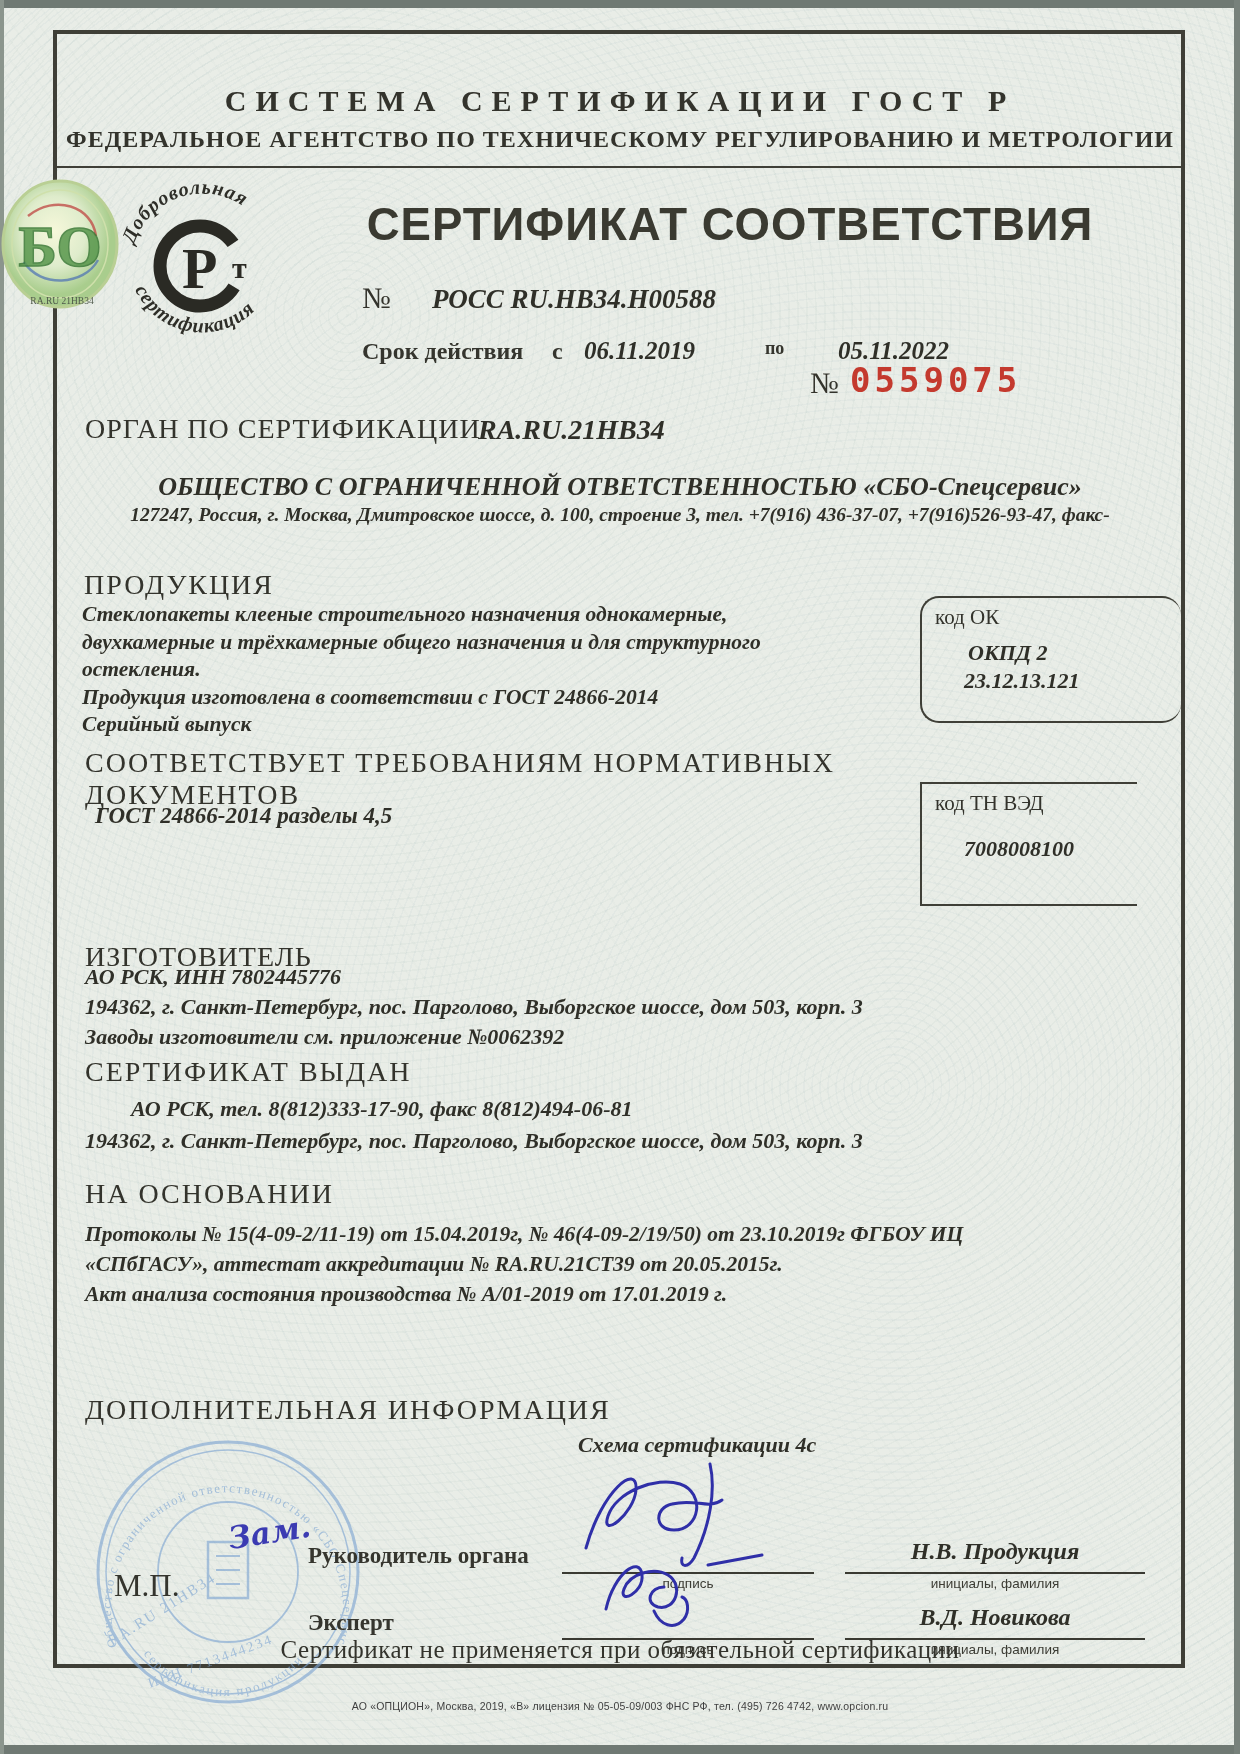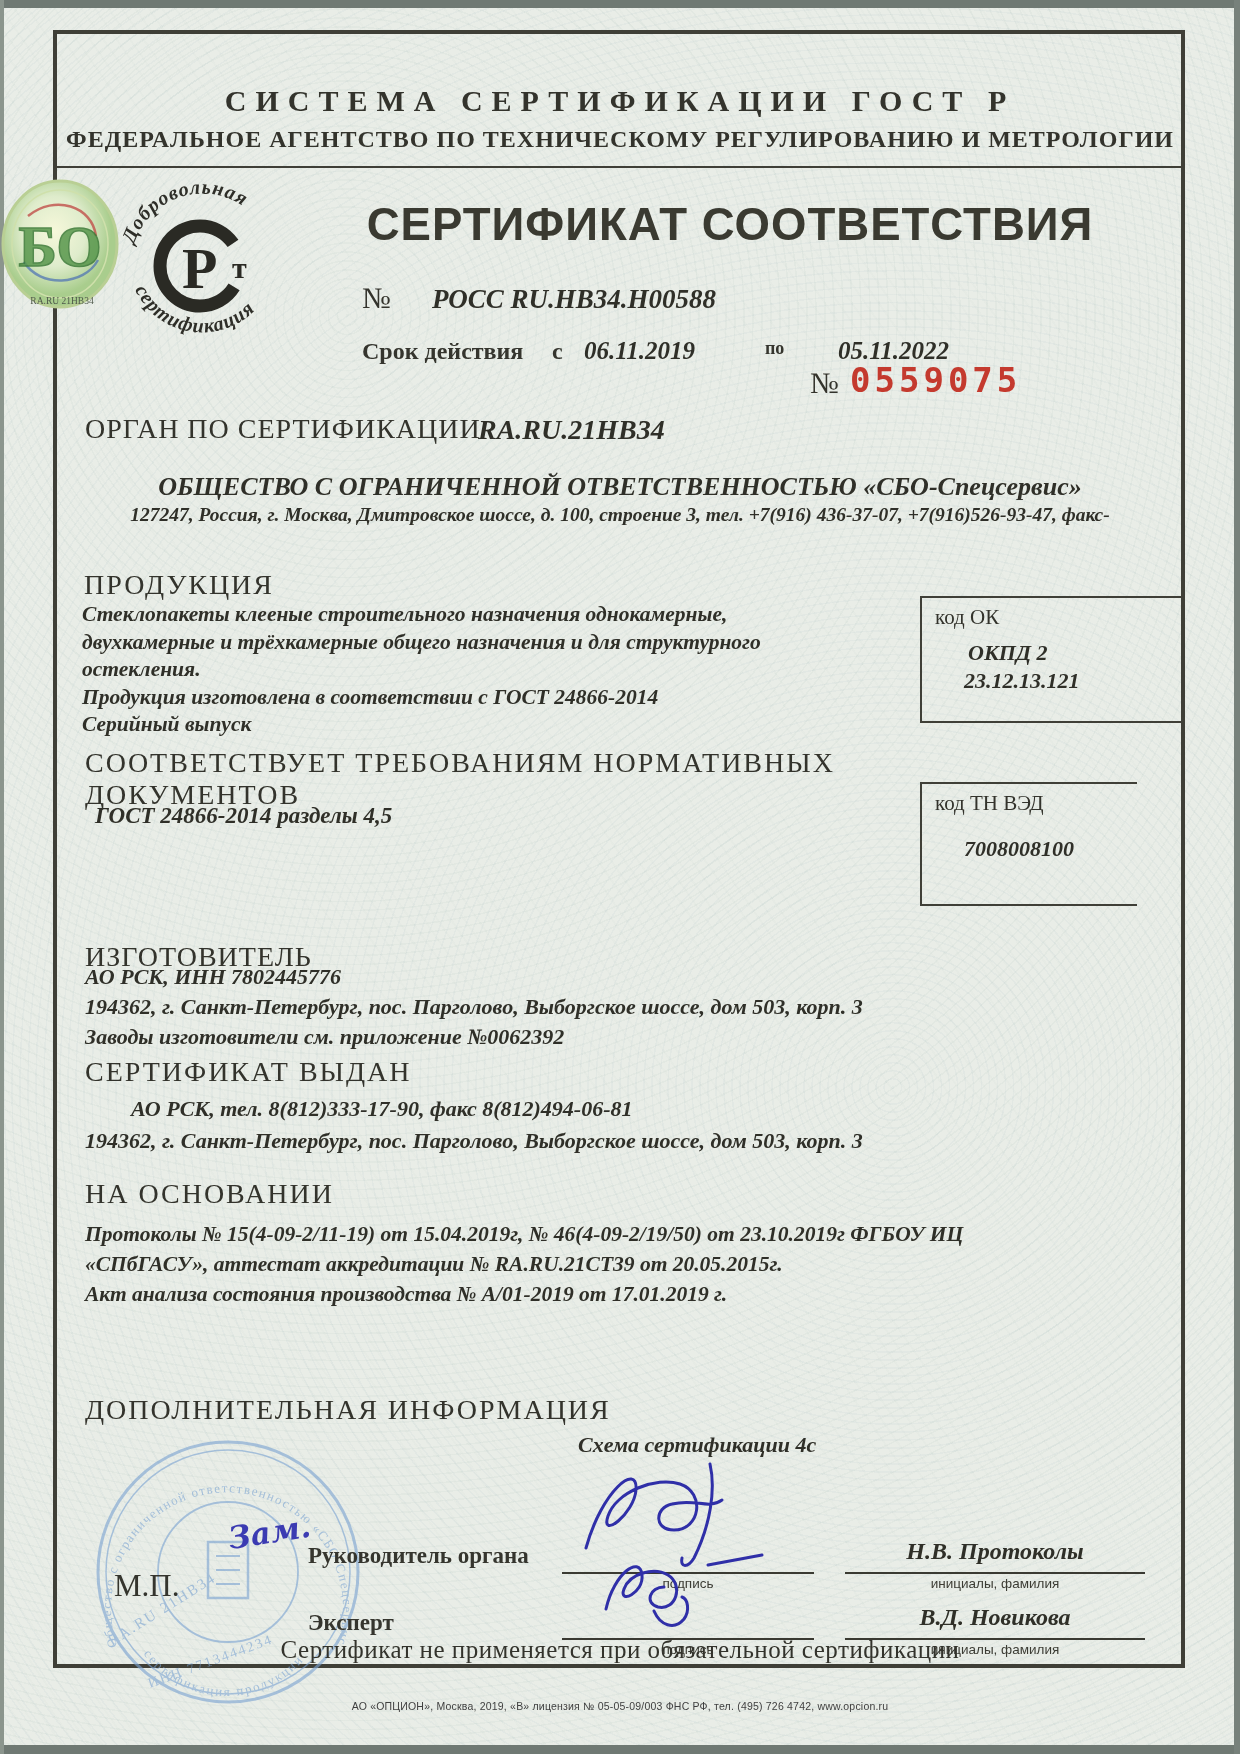--- a/index.html
+++ b/index.html
@@ -108,21 +108,21 @@
 
   <div class="abs head" style="left:84px;top:569px;">ПРОДУКЦИЯ</div>
   <div class="abs bi body-lines" style="left:82px;top:601px;width:836px;">
     <div>Стеклопакеты клееные строительного назначения однокамерные,</div>
     <div>двухкамерные и трёхкамерные общего назначения и для структурного</div>
     <div>остекления.</div>
     <div>Продукция изготовлена в соответствии с ГОСТ 24866-2014</div>
     <div>Серийный выпуск</div>
   </div>
 
-  <div class="abs code-box" style="left:920px;top:596px;width:261px;height:127px;">
+  <div class="abs code-box" style="left:920px;top:596px;width:261px;height:127px;border-radius:19px;">
     <div class="box-label">код ОК</div>
     <div class="bi" style="margin:10px 0 0 46px;font-size:22px;">ОКПД 2</div>
     <div class="bi" style="margin:2px 0 0 42px;font-size:22px;">23.12.13.121</div>
   </div>
 
   <div class="abs head" style="left:85px;top:747px;width:830px;">СООТВЕТСТВУЕТ ТРЕБОВАНИЯМ НОРМАТИВНЫХ ДОКУМЕНТОВ</div>
   <div class="abs bi" style="left:95px;top:803px;font-size:23px;">ГОСТ 24866-2014 разделы 4,5</div>
 
   <div class="abs code-box" style="left:920px;top:782px;width:217px;height:124px;">
     <div class="box-label">код ТН ВЭД</div>
@@ -170,21 +170,21 @@
 
   <div class="abs blue-hand" style="left:228px;top:1514px;">Зам.</div>
   <div class="abs" style="left:114px;top:1568px;font-size:31px;">М.П.</div>
 
   <div class="abs serifb" style="left:308px;top:1543px;font-size:23px;">Руководитель органа</div>
   <svg class="abs" style="left:572px;top:1456px;" width="210" height="120" viewBox="0 0 210 120">
     <path d="M14 92 C30 34, 66 6, 64 34 C62 58, 28 84, 36 60 C44 36, 84 20, 108 28 C134 37, 128 74, 102 74 C82 74, 82 52, 100 48 C124 42, 136 54, 150 44 M138 8 C144 34, 138 70, 122 102 C116 112, 108 112, 110 102" fill="none" stroke="#2f2fa8" stroke-width="3" stroke-linecap="round"></path>
   </svg>
   <div class="abs sign-line" style="left:562px;top:1572px;width:252px;"></div>
   <div class="abs cap" style="left:562px;top:1576px;width:252px;">подпись</div>
-  <div class="abs bi center" style="left:845px;top:1538px;width:300px;font-size:24px;">Н.В. Протоколы</div>
+  <div class="abs bi center" style="left:845px;top:1538px;width:300px;font-size:24px;">Н.В. Продукция</div>
   <div class="abs sign-line" style="left:845px;top:1572px;width:300px;"></div>
   <div class="abs cap" style="left:845px;top:1576px;width:300px;">инициалы, фамилия</div>
 
   <div class="abs serifb" style="left:308px;top:1610px;font-size:23px;">Эксперт</div>
   <svg class="abs" style="left:596px;top:1545px;" width="200" height="100" viewBox="0 0 200 100">
     <path d="M10 64 C18 28, 44 10, 46 30 C48 48, 22 60, 28 44 C34 28, 58 22, 72 30 C88 40, 80 66, 62 62 C48 58, 54 42, 68 42 M58 66 C64 80, 78 86, 88 74 C94 66, 92 54, 86 52 M112 20 L166 10" fill="none" stroke="#2f2fa8" stroke-width="3" stroke-linecap="round"></path>
   </svg>
   <div class="abs sign-line" style="left:562px;top:1638px;width:252px;"></div>
   <div class="abs cap" style="left:562px;top:1642px;width:252px;">подпись</div>
   <div class="abs bi center" style="left:845px;top:1604px;width:300px;font-size:24px;">В.Д. Новикова</div>

